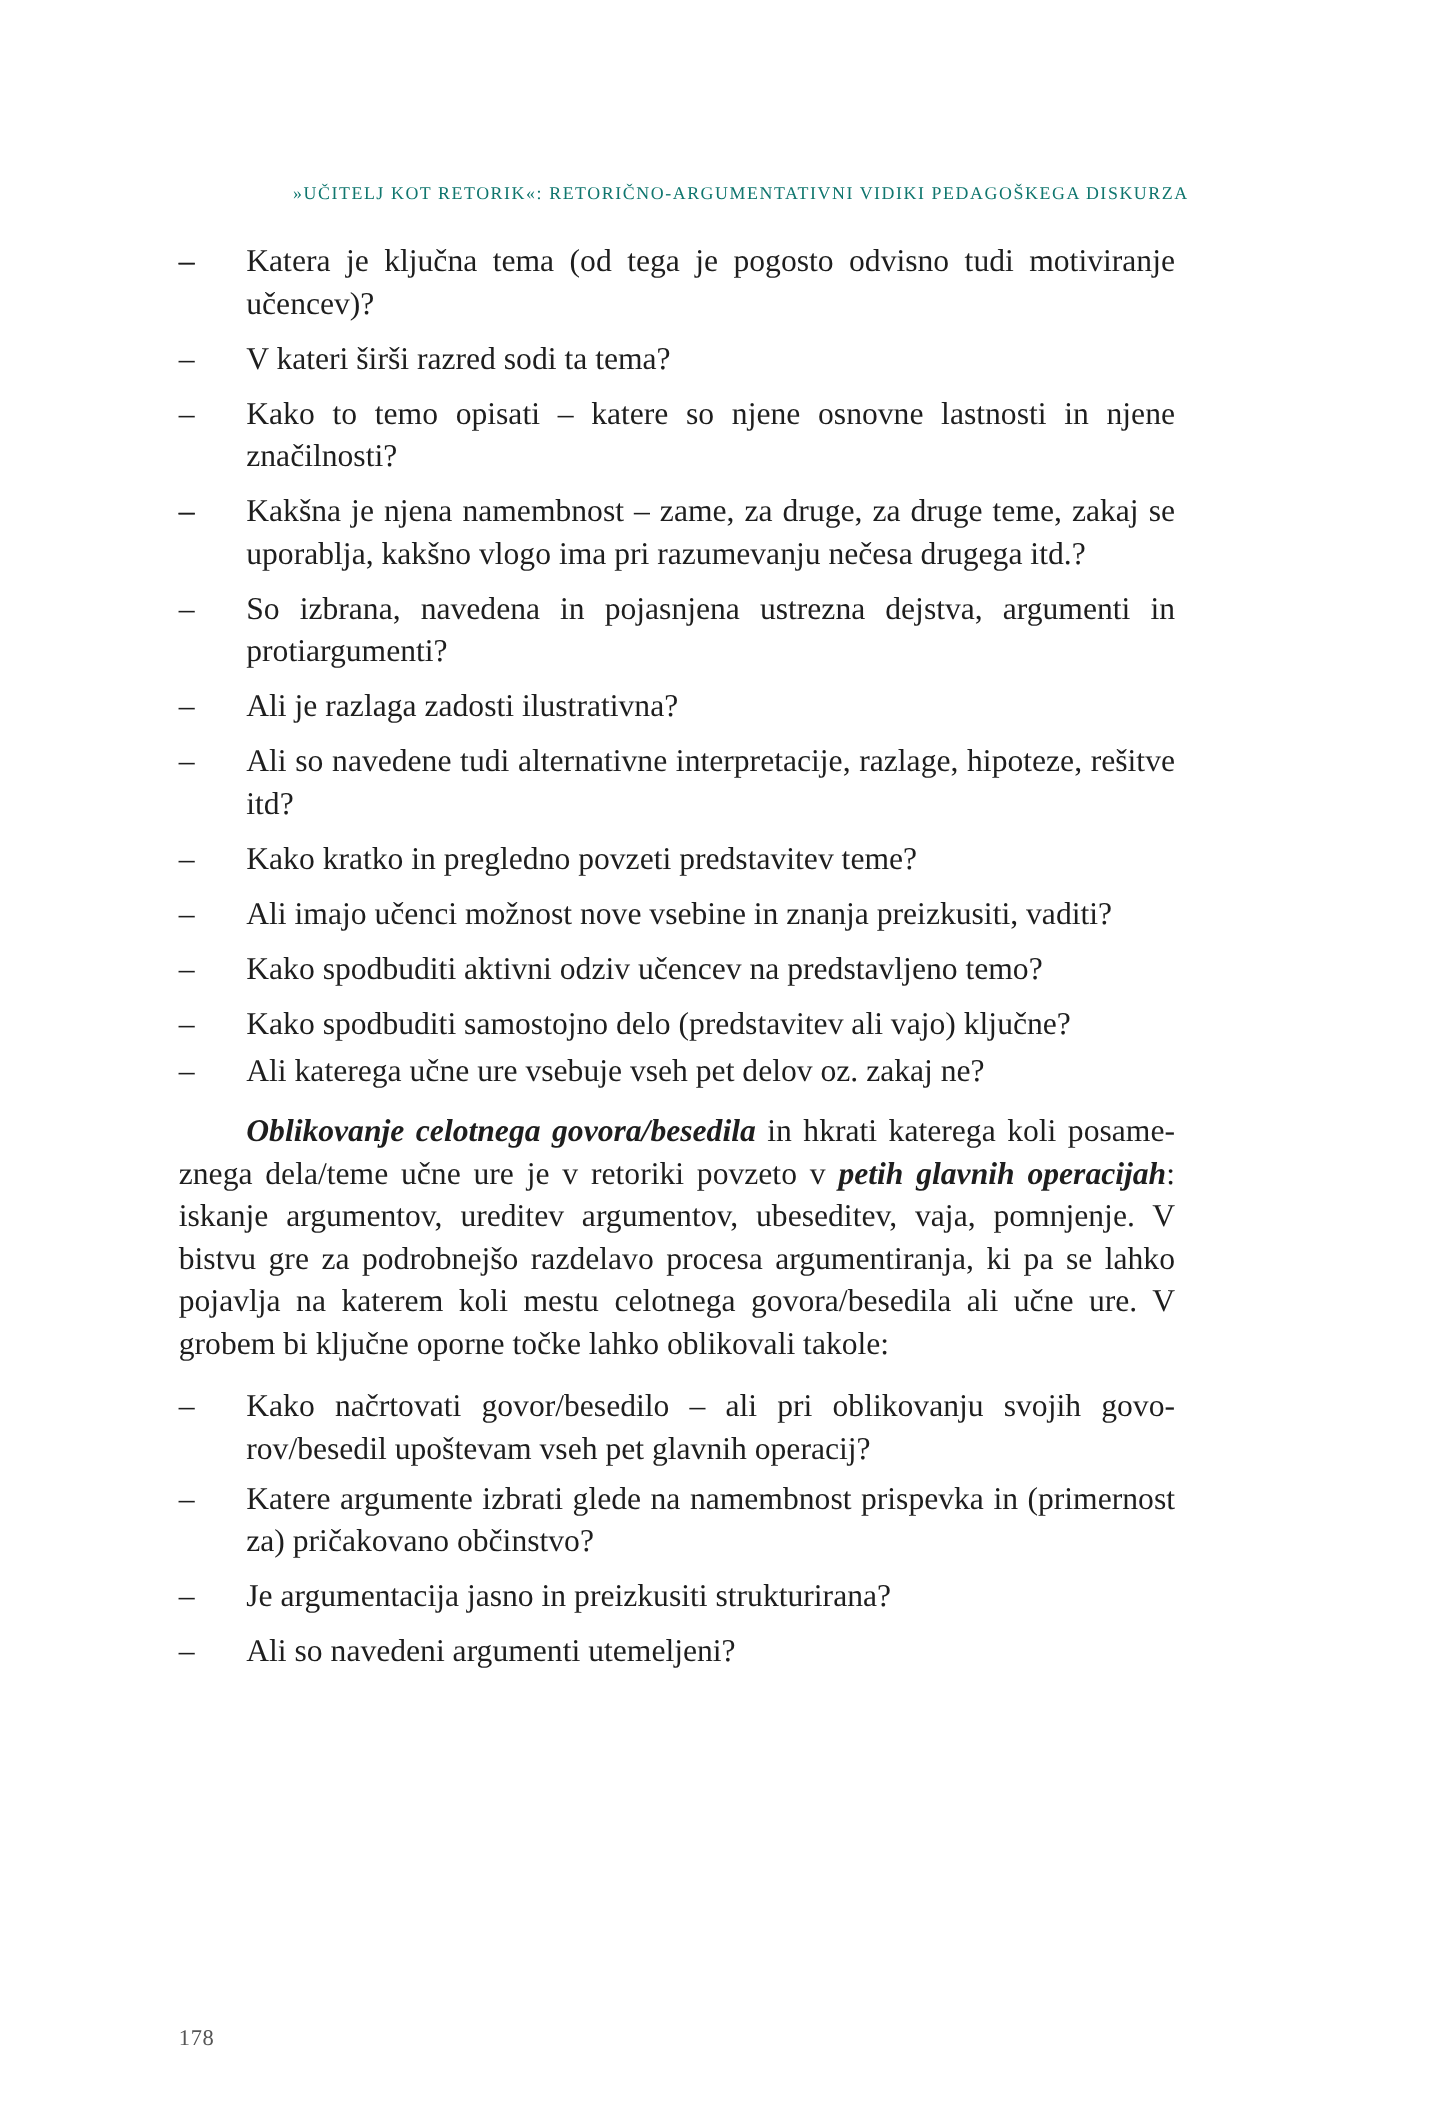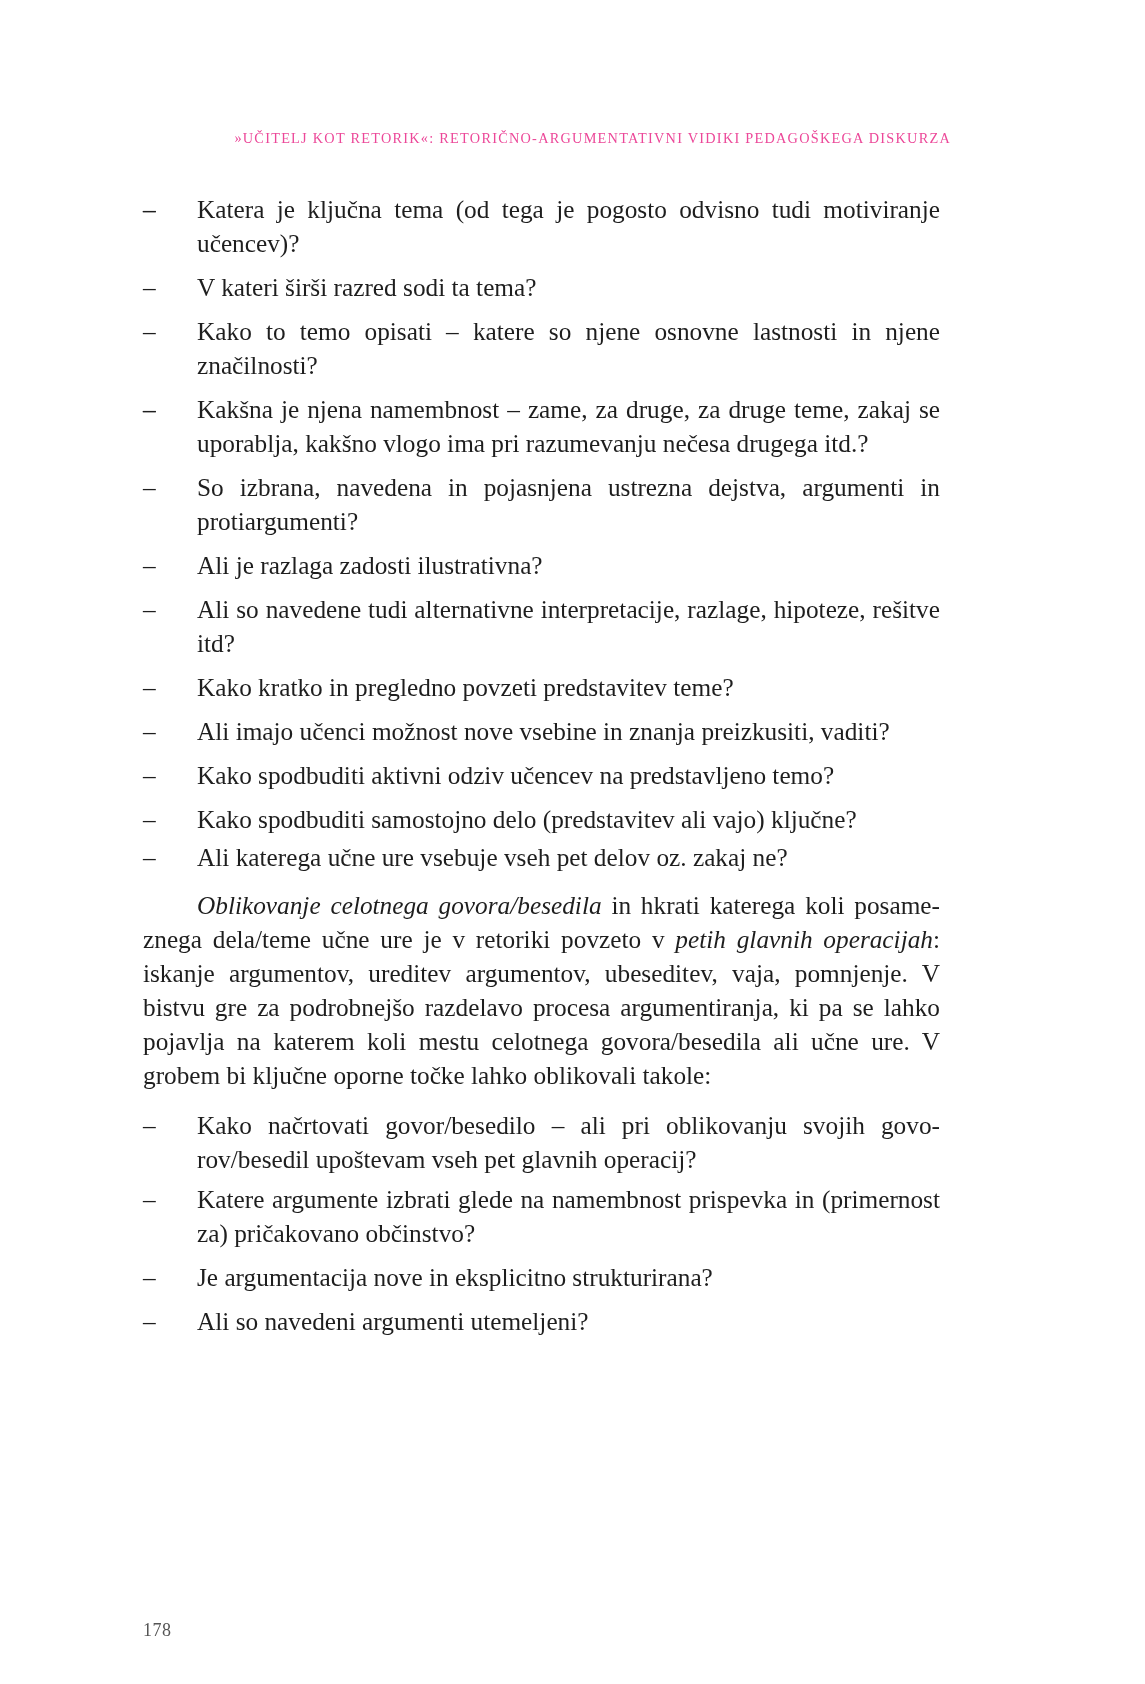--- a/index.html
+++ b/index.html
@@ -3,31 +3,31 @@
 <meta charset="utf-8">
 <style>
   html, body { margin: 0; padding: 0; background: #ffffff; }
   body { width: 1145px; height: 1684px; position: relative; overflow: hidden; }
   .page {
     position: absolute; left: 143px; top: 0; width: 797px;
     font-family: "Liberation Serif", "DejaVu Serif", serif;
     color: #1e1e1e;
   }
   .running-head {
-    position: absolute; top: 130px; left: 0; width: 808px;
-    font-size: 14.3px; letter-spacing: 1.25px; color: #ec4899;
+    position: absolute; top: 147px; left: 0; width: 808px;
+    font-size: 14.3px; letter-spacing: 1.25px; color: #0f766e;
     text-transform: uppercase; white-space: nowrap; text-align: right;
   }
   .body { position: absolute; top: 182px; left: 0; width: 797px; font-size: 25.3px; line-height: 34px; }
   ul.dash { list-style: none; margin: 0; padding: 0; }
   ul.dash li { position: relative; padding-left: 54px; margin-bottom: 10px; text-align: justify; hyphens: manual; }
   ul.dash.tight li { margin-bottom: 6px; }
   ul.dash li .dash { position: absolute; left: 0; top: 0; }
   p.para { margin: 14px 0 16px 0; text-indent: 54px; text-align: justify; }
-  p.para em { font-style: italic; }
+  p.para em { font-style: italic; font-weight: bold; }
   .folio { position: absolute; top: 1620px; left: 0; font-size: 18px; color: #555; letter-spacing: 0.5px; }
 </style>
 </head>
 <body>
 
 <div class="page">
   <div class="running-head">»Učitelj kot retorik«: retorično-argumentativni vidiki pedagoškega diskurza</div>
 
   <div class="body">
     <ul class="dash">
@@ -45,19 +45,19 @@
       <li><span class="dash">–</span><span>Kako spodbuditi aktivni odziv učencev na predstavljeno temo?</span></li>
       <li style="margin-bottom:4px"><span class="dash">–</span><span>Kako spodbuditi samostojno delo (predstavitev ali vajo) ključne?</span></li>
       <li><span class="dash">–</span><span>Ali katerega učne ure vsebuje vseh pet delov oz. zakaj ne?</span></li>
     </ul>
 
     <p class="para"><em>Oblikovanje celotnega govora/besedila</em><span> in hkrati katerega koli posame­znega dela/teme učne ure je v retoriki povzeto v </span><em>petih glavnih operacijah</em><span>: iskanje argumentov, ureditev argumentov, ubeseditev, vaja, pomnjenje. V bistvu gre za podrobnejšo razdelavo procesa argumentiranja, ki pa se lah­ko pojavlja na katerem koli mestu celotnega govora/besedila ali učne ure. V grobem bi ključne oporne točke lahko oblikovali takole:</span></p>
 
     <ul class="dash tight">
       <li><span class="dash">–</span><span>Kako načrtovati govor/besedilo – ali pri oblikovanju svojih govo­rov/besedil upoštevam vseh pet glavnih operacij?</span></li>
       <li style="margin-bottom:10px"><span class="dash">–</span><span>Katere argumente izbrati glede na namembnost prispevka in (pri­mernost za) pričakovano občinstvo?</span></li>
-      <li style="margin-bottom:10px"><span class="dash">–</span><span>Je argumentacija nove in eksplicitno strukturirana?</span></li>
+      <li style="margin-bottom:10px"><span class="dash">–</span><span>Je argumentacija jasno in preizkusiti strukturirana?</span></li>
       <li><span class="dash">–</span><span>Ali so navedeni argumenti utemeljeni?</span></li>
     </ul>
   </div>
 
   <div class="folio">178</div>
 </div>
 
 </body></html>

